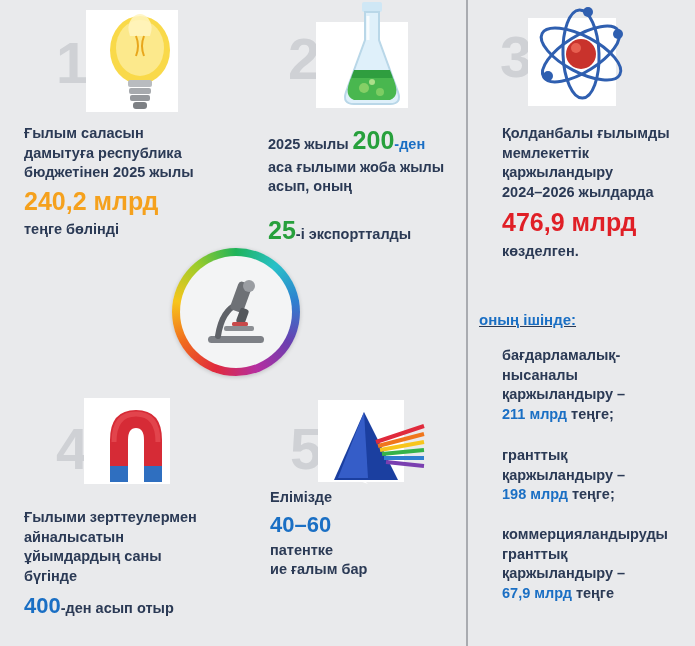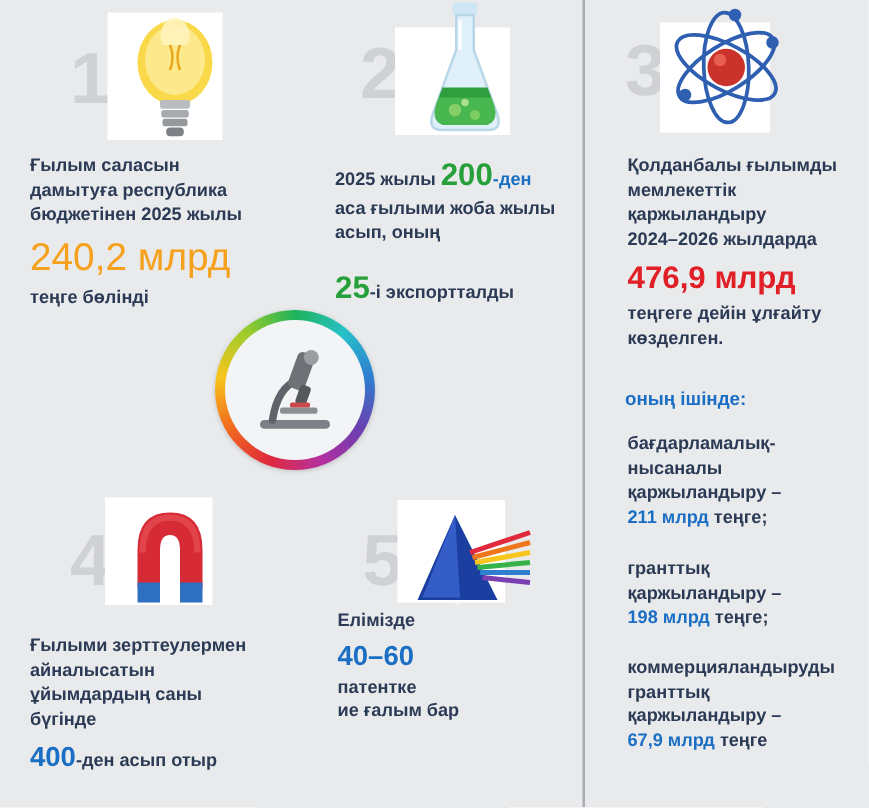--- a/index.html
+++ b/index.html
@@ -60,22 +60,22 @@
   
   .txt {
     position: absolute;
     font-size: 14.5px;
     font-weight: bold;
     color: #2b3a55;
     line-height: 1.35;
   }
   .txt .big-orange {
     color: #f5a11d;
-    font-size: 31px;
-    font-weight: normal;
+    font-size: 25px;
+    font-weight: bold;
   }
   .txt .big-green {
     color: #27a03c;
     font-size: 25px;
     font-weight: bold;
   }
   .txt .big-blue {
     color: #1a6fc4;
     font-size: 22px;
     font-weight: bold;
@@ -262,25 +262,24 @@
       </svg>
     </div>
   </div>
 
   <div class="txt" style="left:502px; top:124px; width:185px;">
     <span class="lineblock">Қолданбалы ғылымды</span>
     <span class="lineblock">мемлекеттік</span>
     <span class="lineblock">қаржыландыру</span>
     <span class="lineblock">2024–2026 жылдарда</span>
     <span class="lineblock big-red" style="line-height:1.6;">476,9 млрд</span>
-    <span class="lineblock">теңгеге дейін ұлғайту</span>
     <span class="lineblock">көзделген.</span>
   </div>
 
-  <div class="txt" style="left:500px; top:310px; width:185px;">
+  <div class="txt" style="left:479px; top:310px; width:185px;text-decoration:underline;">
     <span class="lineblock blue-head">оның ішінде:</span>
   </div>
 
   <div class="txt" style="left:502px; top:346px; width:185px;">
     <span class="lineblock">бағдарламалық-</span>
     <span class="lineblock">нысаналы</span>
     <span class="lineblock">қаржыландыру –</span>
     <span class="lineblock">
       <span class="mid-blue">211 млрд</span><span> теңге;</span>
     </span>

